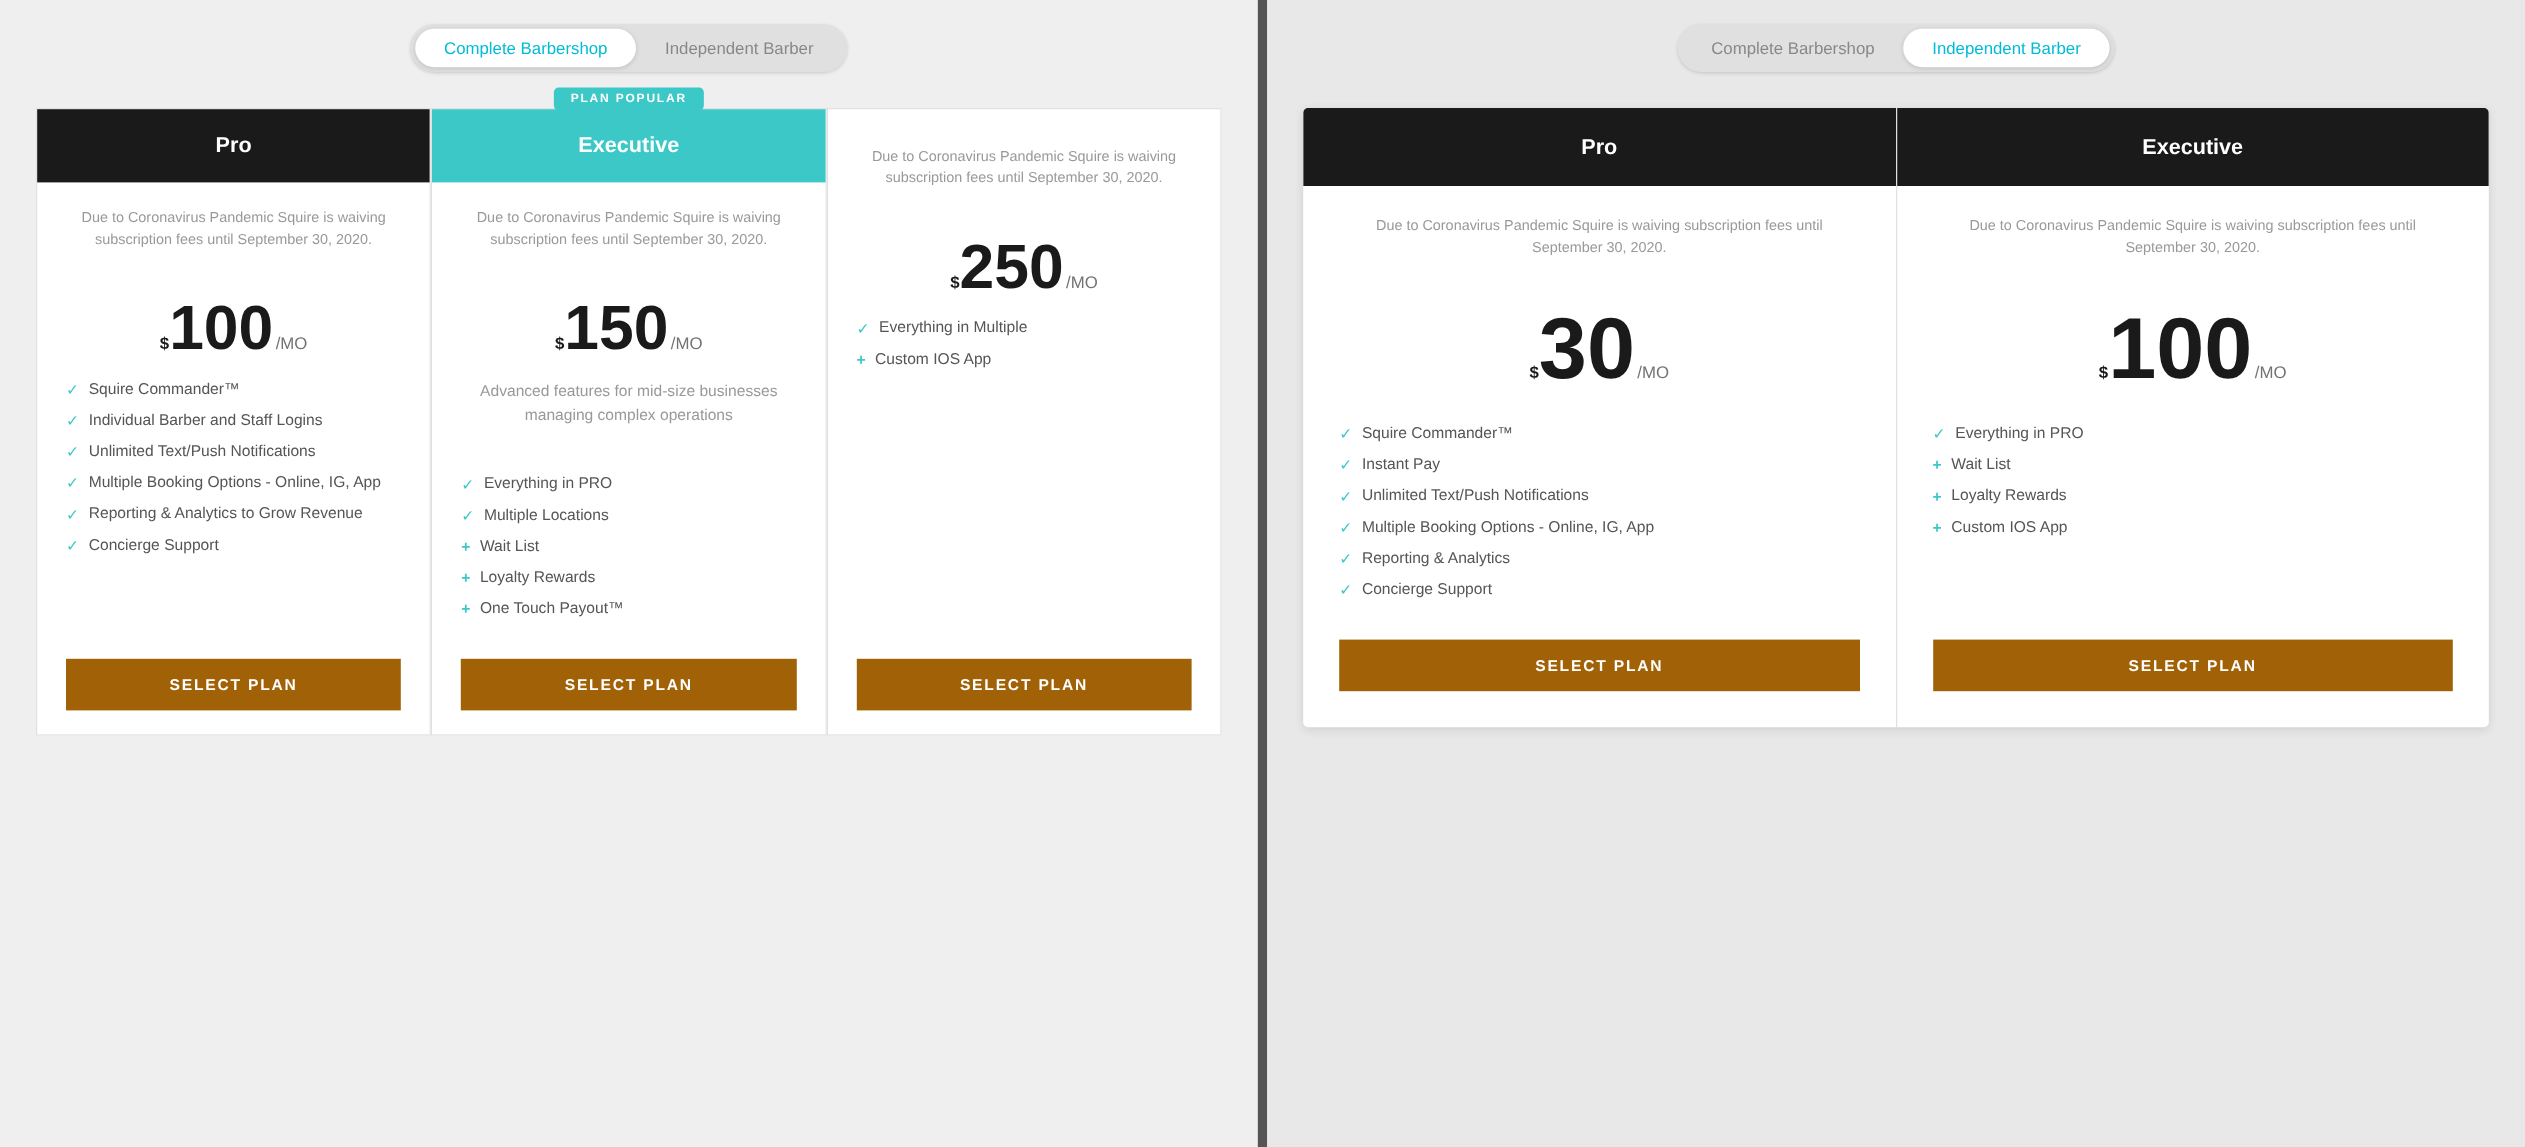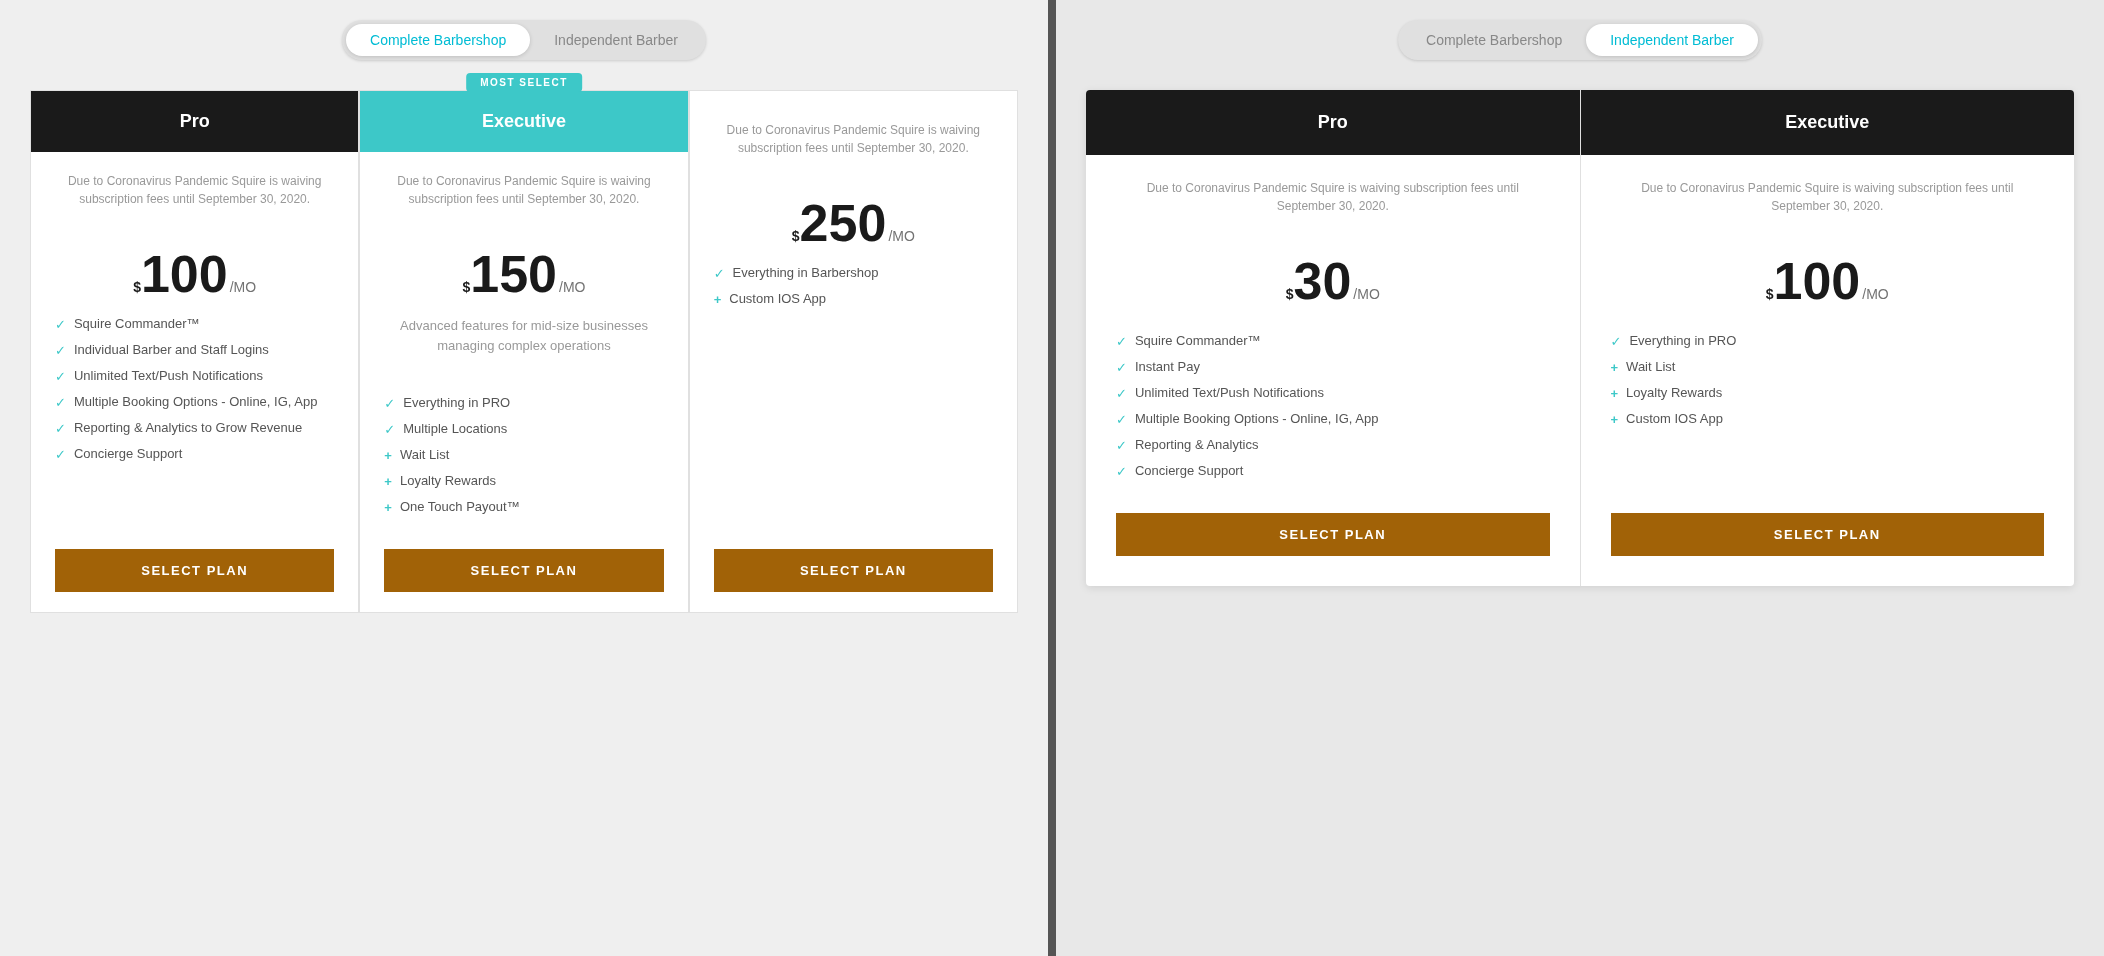--- a/index.html
+++ b/index.html
@@ -184,21 +184,21 @@
     }
     .plan-card-right:last-child {
       border-right: none;
     }
     .plan-card-right .plan-header {
       background: #1a1a1a;
       margin: -30px -30px 24px;
       padding: 22px 30px;
     }
     .price-amount-right {
-      font-size: 52px;
+      font-size: 72px;
       font-weight: 900;
       color: #1a1a1a;
       line-height: 1;
     }
   </style>
 </head>
 <body>
 
 <div class="panel">
 
@@ -242,21 +242,21 @@
           </li>
         <li>
             <span class="feature-icon">✓</span>
             <span>Concierge Support</span>
           </li>
       </ul>
       <button class="select-plan-btn">SELECT PLAN</button>
     </div>
 
     <div class="plan-card teal-header" style="position:relative;">
-      <div class="most-popular-badge">MOST SELECT</div>
+      <div class="most-popular-badge">PLAN POPULAR</div>
       <div class="plan-header">
         <div class="plan-name">Executive</div>
       </div>
       <p class="pandemic-notice">Due to Coronavirus Pandemic Squire is waiving subscription fees until September 30, 2020.</p>
       <div class="price-row">
         <span class="price-dollar">$</span>
         <span class="price-amount">150</span>
         <span class="price-mo">/MO</span>
       </div>
       <p class="plan-description">Advanced features for mid-size businesses managing complex operations</p>
@@ -288,21 +288,21 @@
     <div class="plan-card dark-header">
       <p class="pandemic-notice">Due to Coronavirus Pandemic Squire is waiving subscription fees until September 30, 2020.</p>
       <div class="price-row">
         <span class="price-dollar">$</span>
         <span class="price-amount">250</span>
         <span class="price-mo">/MO</span>
       </div>
       <ul class="features-list">
         <li>
             <span class="feature-icon">✓</span>
-            <span>Everything in Barbershop</span>
+            <span>Everything in Multiple</span>
           </li>
         <li>
             <span class="feature-icon plus">+</span>
             <span>Custom IOS App</span>
           </li>
       </ul>
       <button class="select-plan-btn">SELECT PLAN</button>
     </div>
   </div>
 </div>

